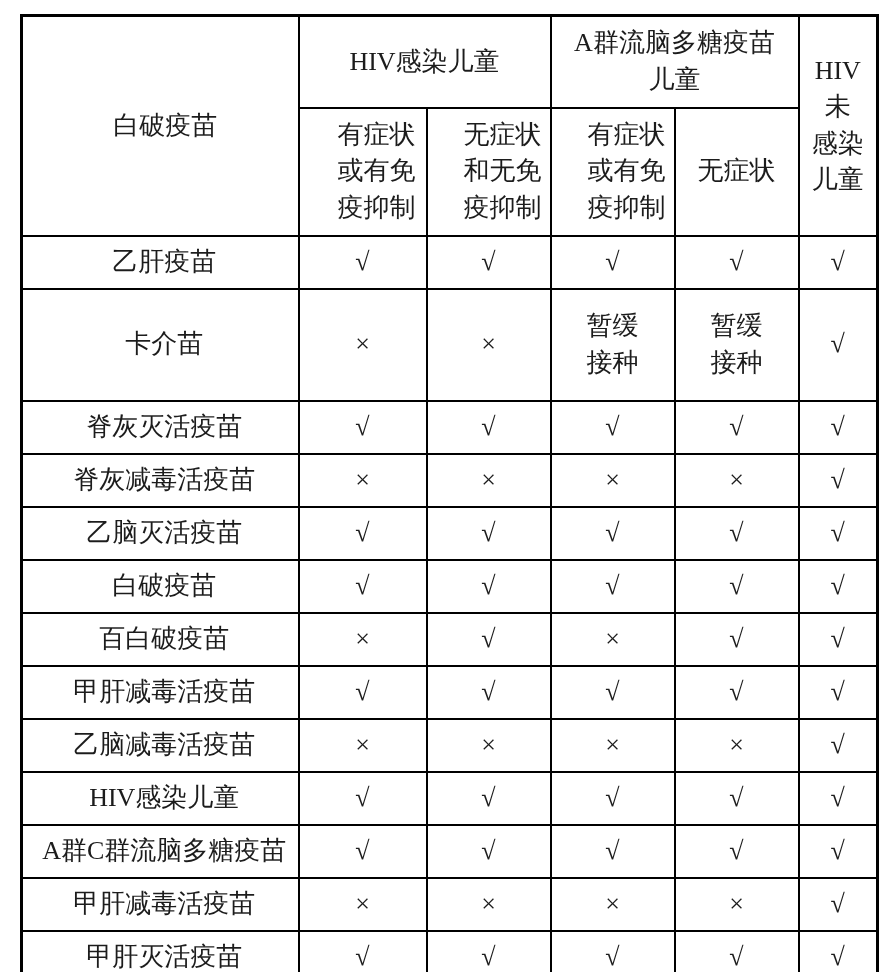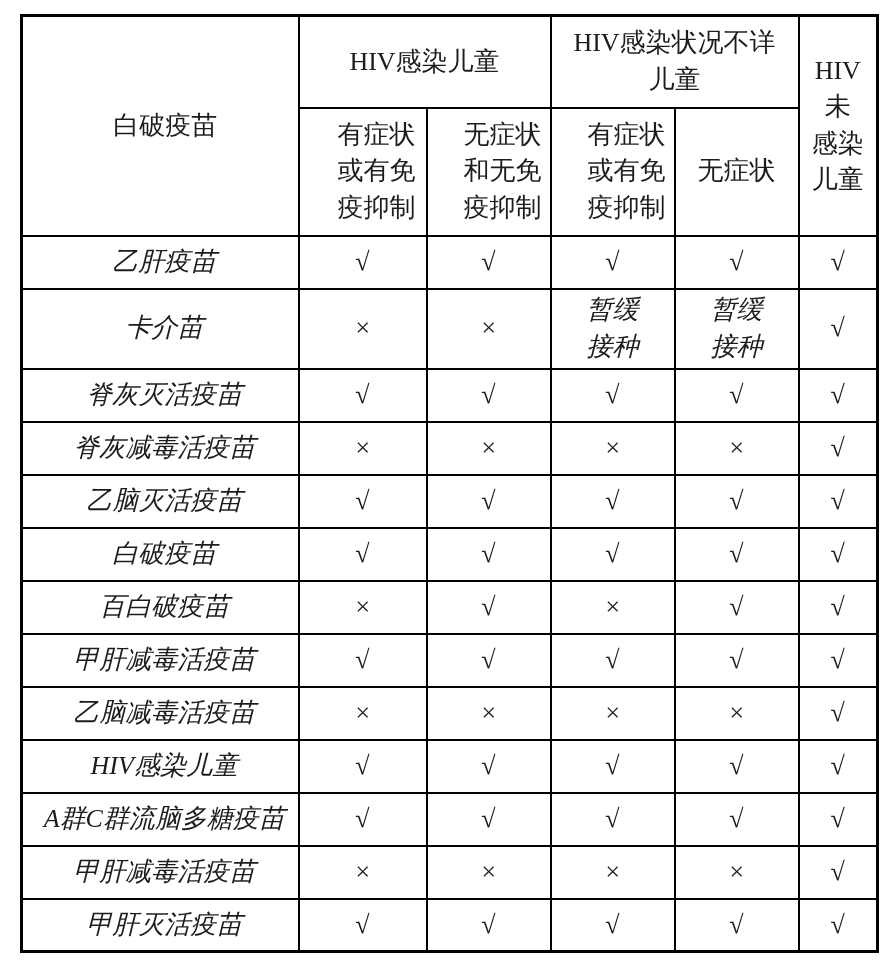--- a/index.html
+++ b/index.html
@@ -32,22 +32,22 @@
   col.c-name { width: 277px; }
   col.c-s1 { width: 128px; }
   col.c-s2 { width: 124px; }
   col.c-s3 { width: 124px; }
   col.c-s4 { width: 124px; }
   col.c-neg { width: 79px; }
   
   tr.group-row { height: 92px; }
   tr.sub-row { height: 128px; }
   
-  tbody tr { height: 53px; font-style: italic; }
-  tbody tr.tall { height: 80px; }
+  tbody tr { height: 53px; }
+  tbody tr.tall { height: 112px; }
   
   .corner { text-align: left; padding-left: 10px; }
   .sub-left { text-align: left; padding-left: 28px; }
   .name { text-align: left; padding-left: 8px; }
   .sym { text-align: center; }
 </style>
 </head>
 <body>
 
 <div class="page">
@@ -57,21 +57,21 @@
         <col class="c-s1">
         <col class="c-s2">
         <col class="c-s3">
         <col class="c-s4">
         <col class="c-neg">
     </colgroup>
     <thead>
       <tr class="group-row">
         <th rowspan="2" class="corner">白破疫苗</th>
         <th colspan="2">HIV感染儿童</th>
-        <th colspan="2">HIV感染状况不详
+        <th colspan="2">A群流脑多糖疫苗
 儿童</th>
         <th rowspan="2">HIV
 未
 感染
 儿童</th>
       </tr>
       <tr class="sub-row">
         <th class="sub-left">有症状
 或有免
 疫抑制</th>

